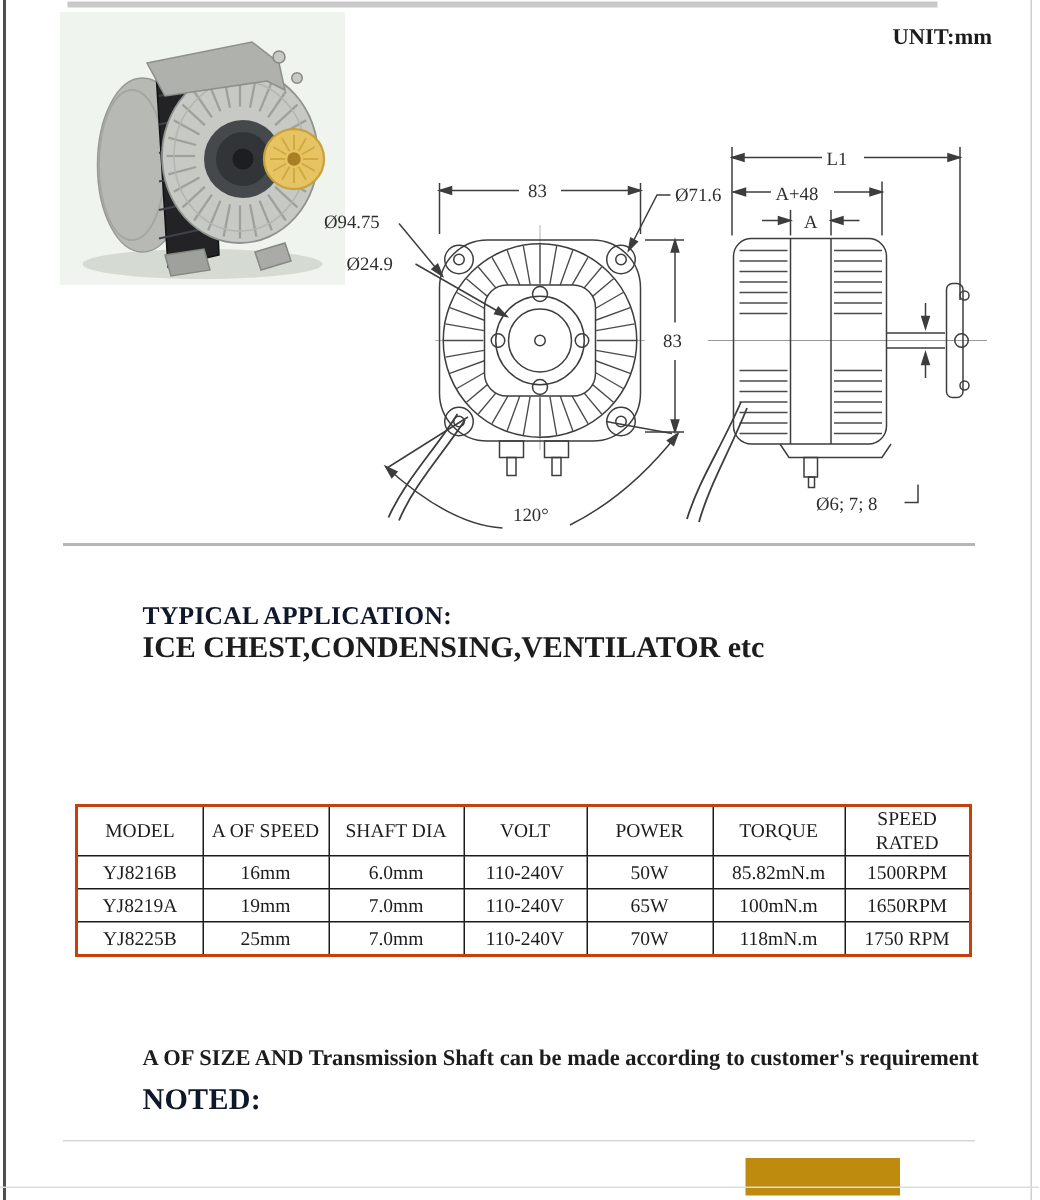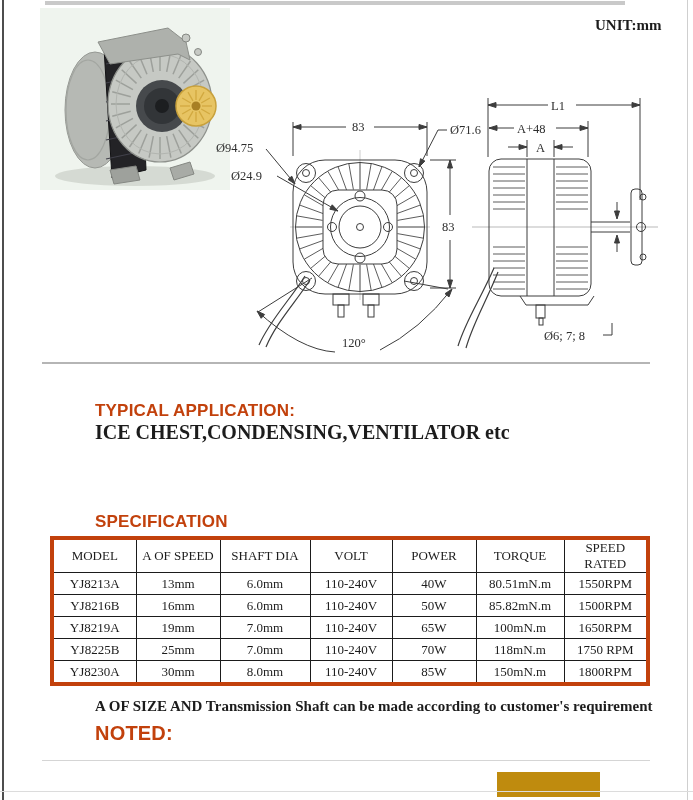--- a/index.html
+++ b/index.html
@@ -8,31 +8,31 @@
   .abs{position:absolute;}
   
   #border-left{left:2px;top:0;width:2px;height:800px;background:#4e4e4e;}
   #border-right{left:687px;top:0;width:1px;height:800px;background:#cfcfcf;}
   #top-bar{left:45px;top:1px;width:580px;height:4px;background:#c9c9c9;}
   #divider-mid{left:42px;top:362px;width:608px;height:2px;background:#b5b5b5;}
   #noted-underline{left:42px;top:760px;width:608px;height:1px;background:#d5d5d5;}
   #bottom-line{left:0;top:791px;width:693px;height:1px;background:#dcdcdc;}
   
   #unit-label{left:595px;top:17px;width:90px;font-weight:bold;font-size:15px;font-family:"Liberation Serif",serif;}
-  .h-sans{font-family:Liberation Sans, sans-serif;font-weight:bold;font-size:17px;letter-spacing:.2px;color:#c2410c;}
+  .h-sans{font-family:Liberation Serif, serif;font-weight:bold;font-size:17px;letter-spacing:.2px;color:#0f172a;}
   #app-heading{left:95px;top:401px;}
   #app-text{left:95px;top:421px;font-size:20px;font-weight:600;}
   #spec-heading{left:95px;top:512px;}
   #noted-heading{left:95px;top:722px;font-size:20px;}
   #noted-text{left:95px;top:698px;font-size:15px;font-weight:700;}
   
   #spec-table{left:50px;top:536px;border-collapse:collapse;table-layout:fixed;width:596px;}
   #spec-table td,#spec-table th{border:1.5px solid #1b1b1b;text-align:center;vertical-align:middle;
       font-family:"Liberation Serif",serif;font-size:13px;font-weight:400;height:21px;padding:0;}
-  #spec-table{border:4px solid #c2410c;}
+  #spec-table{border:2px solid #c2410c;}
   
   #gold-rect{left:497px;top:772px;width:103px;height:25px;background:#bf8b0e;}
   
   #motor-photo{left:40px;top:8px;width:190px;height:182px;}
   
   #tech-drawing{left:210px;top:85px;width:465px;height:272px;}
   svg text{font-family:"Liberation Serif",serif;font-size:12.5px;fill:#2e2e2e;}
 </style>
 </head>
 <body>
@@ -311,50 +311,40 @@
     <text x="517" y="133">A+48</text>
     <text x="536" y="152">A</text>
     <text x="544" y="340">Ø6; 7; 8</text>
   </svg>
 
   <div class="abs" id="divider-mid"></div>
 
   <div class="abs h-sans" id="app-heading">TYPICAL APPLICATION:</div>
   <div class="abs" id="app-text">ICE CHEST,CONDENSING,VENTILATOR etc</div>
 
-  <div class="abs h-sans" id="spec-heading">SPECIFICATION</div>
 
   <table class="abs" id="spec-table">
     <colgroup>
       <col style="width:84px">
         <col style="width:84px">
         <col style="width:90px">
         <col style="width:82px">
       <col style="width:84px">
         <col style="width:88px">
         <col style="width:84px">
     </colgroup>
     <tbody>
       <tr>
         <th>MODEL</th>
         <th>A OF SPEED</th>
         <th>SHAFT DIA</th>
         <th>VOLT</th>
         <th>POWER</th>
         <th>TORQUE</th>
         <th>SPEED RATED</th>
-      </tr>
-      <tr>
-        <td>YJ8213A</td>
-        <td>13mm</td>
-        <td>6.0mm</td>
-        <td>110-240V</td>
-        <td>40W</td>
-        <td>80.51mN.m</td>
-        <td>1550RPM</td>
       </tr>
       <tr>
         <td>YJ8216B</td>
         <td>16mm</td>
         <td>6.0mm</td>
         <td>110-240V</td>
         <td>50W</td>
         <td>85.82mN.m</td>
         <td>1500RPM</td>
       </tr>
@@ -369,29 +359,20 @@
       </tr>
       <tr>
         <td>YJ8225B</td>
         <td>25mm</td>
         <td>7.0mm</td>
         <td>110-240V</td>
         <td>70W</td>
         <td>118mN.m</td>
         <td>1750 RPM</td>
       </tr>
-      <tr>
-        <td>YJ8230A</td>
-        <td>30mm</td>
-        <td>8.0mm</td>
-        <td>110-240V</td>
-        <td>85W</td>
-        <td>150mN.m</td>
-        <td>1800RPM</td>
-      </tr>
     </tbody>
   </table>
 
   <div class="abs h-sans" id="noted-heading">NOTED:</div>
   <div class="abs" id="noted-text">A OF SIZE AND Transmission Shaft can be made according to customer's requirement</div>
   <div class="abs" id="noted-underline"></div>
 
   <div class="abs" id="gold-rect"></div>
   <div class="abs" id="bottom-line"></div>
 

